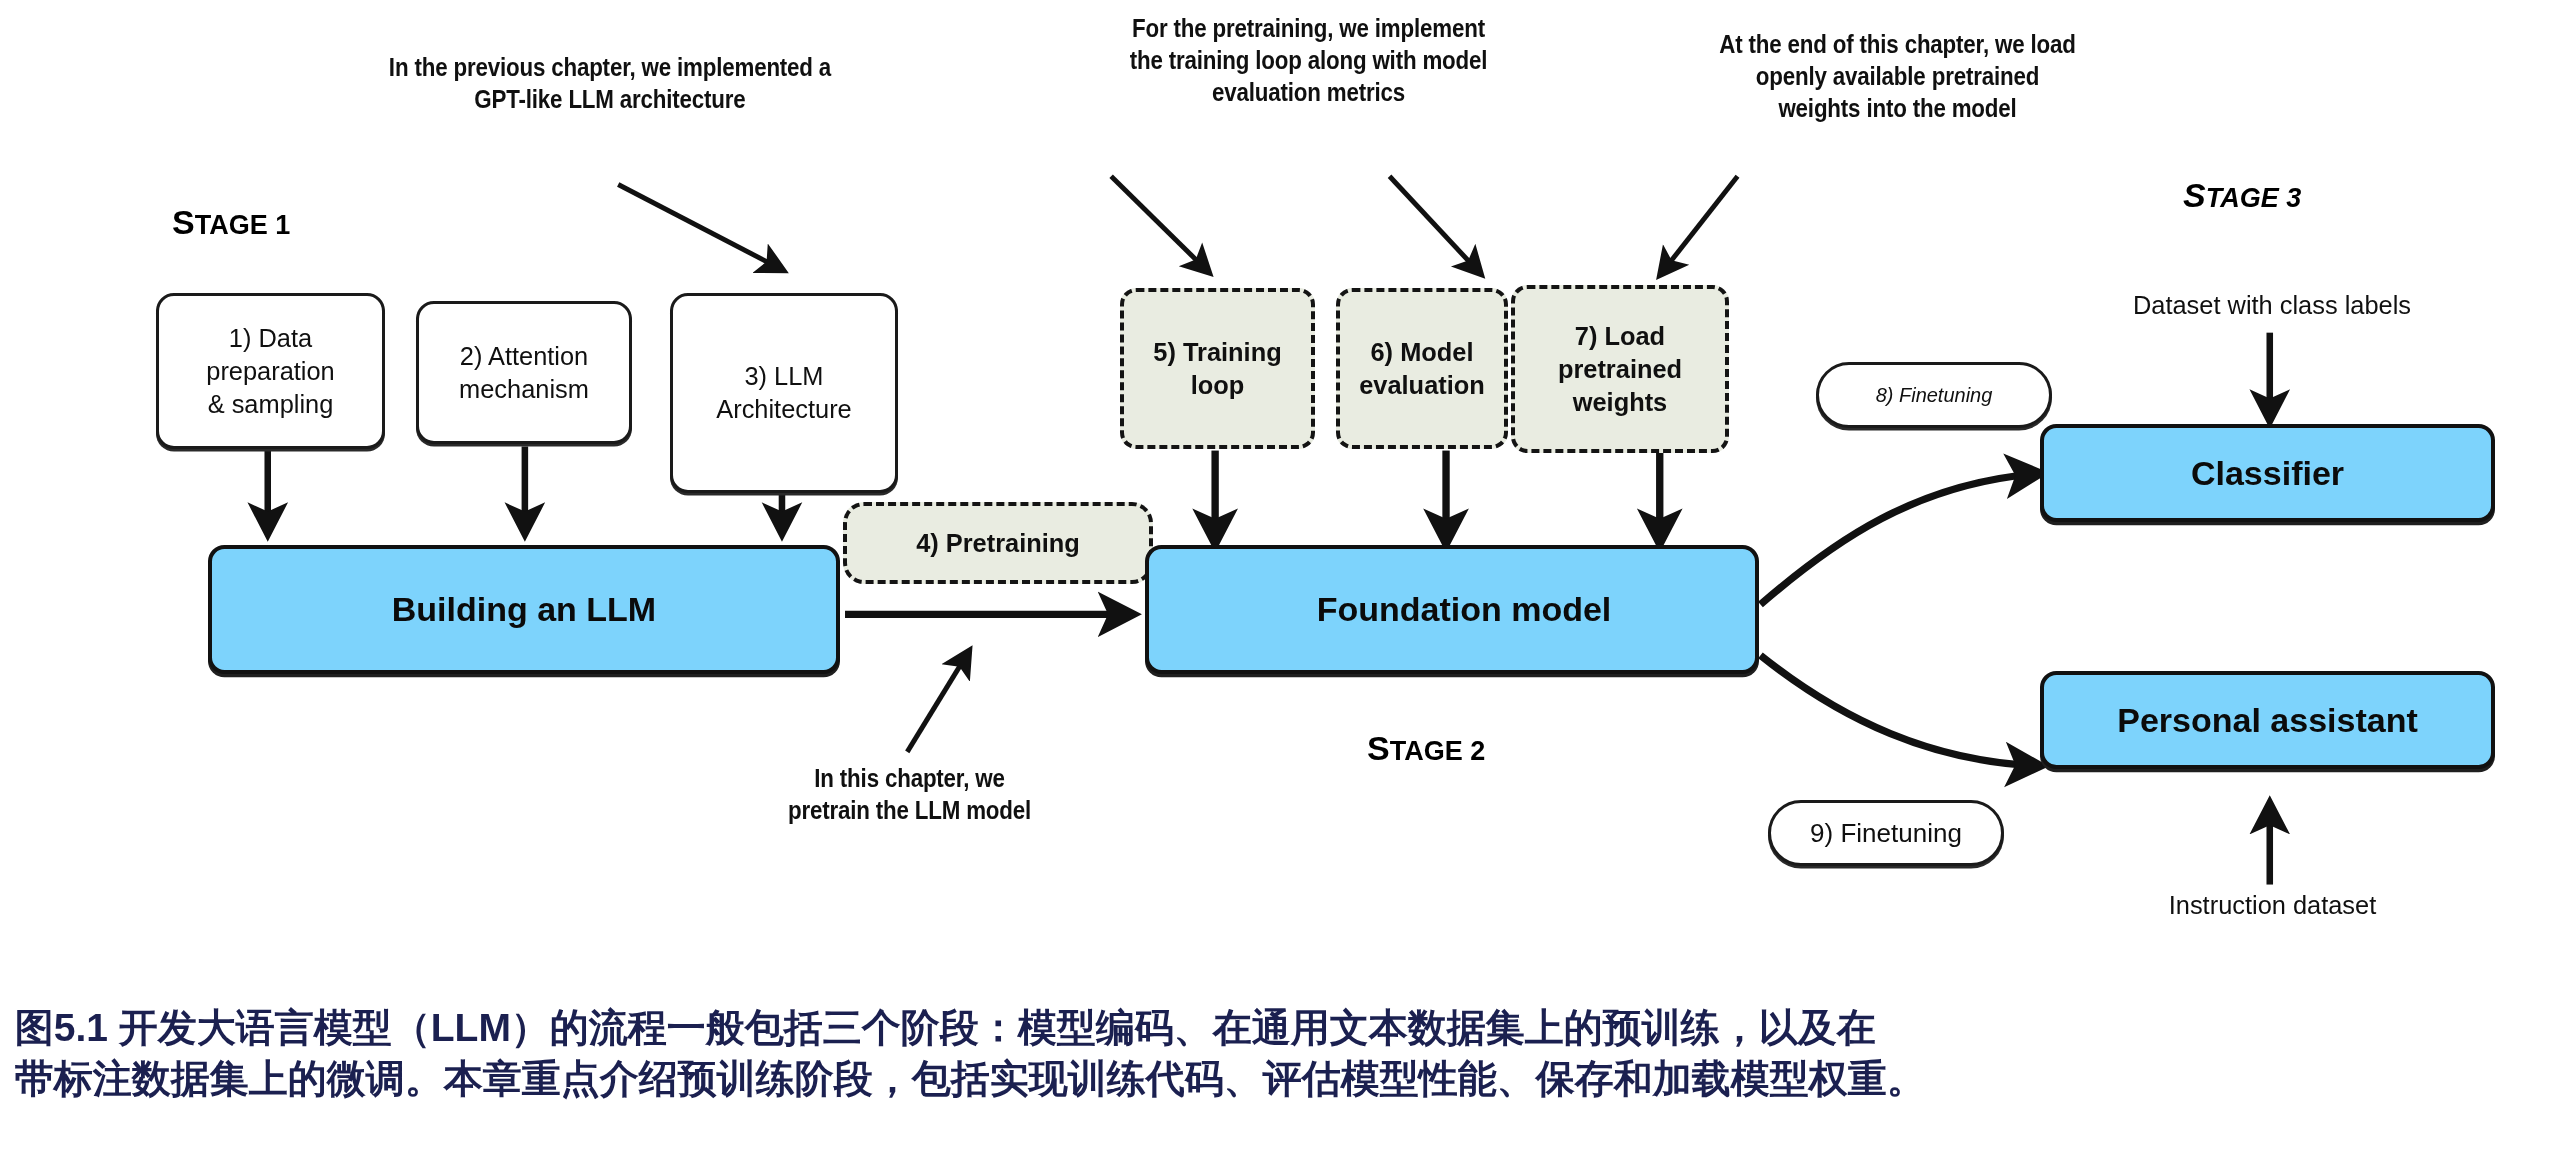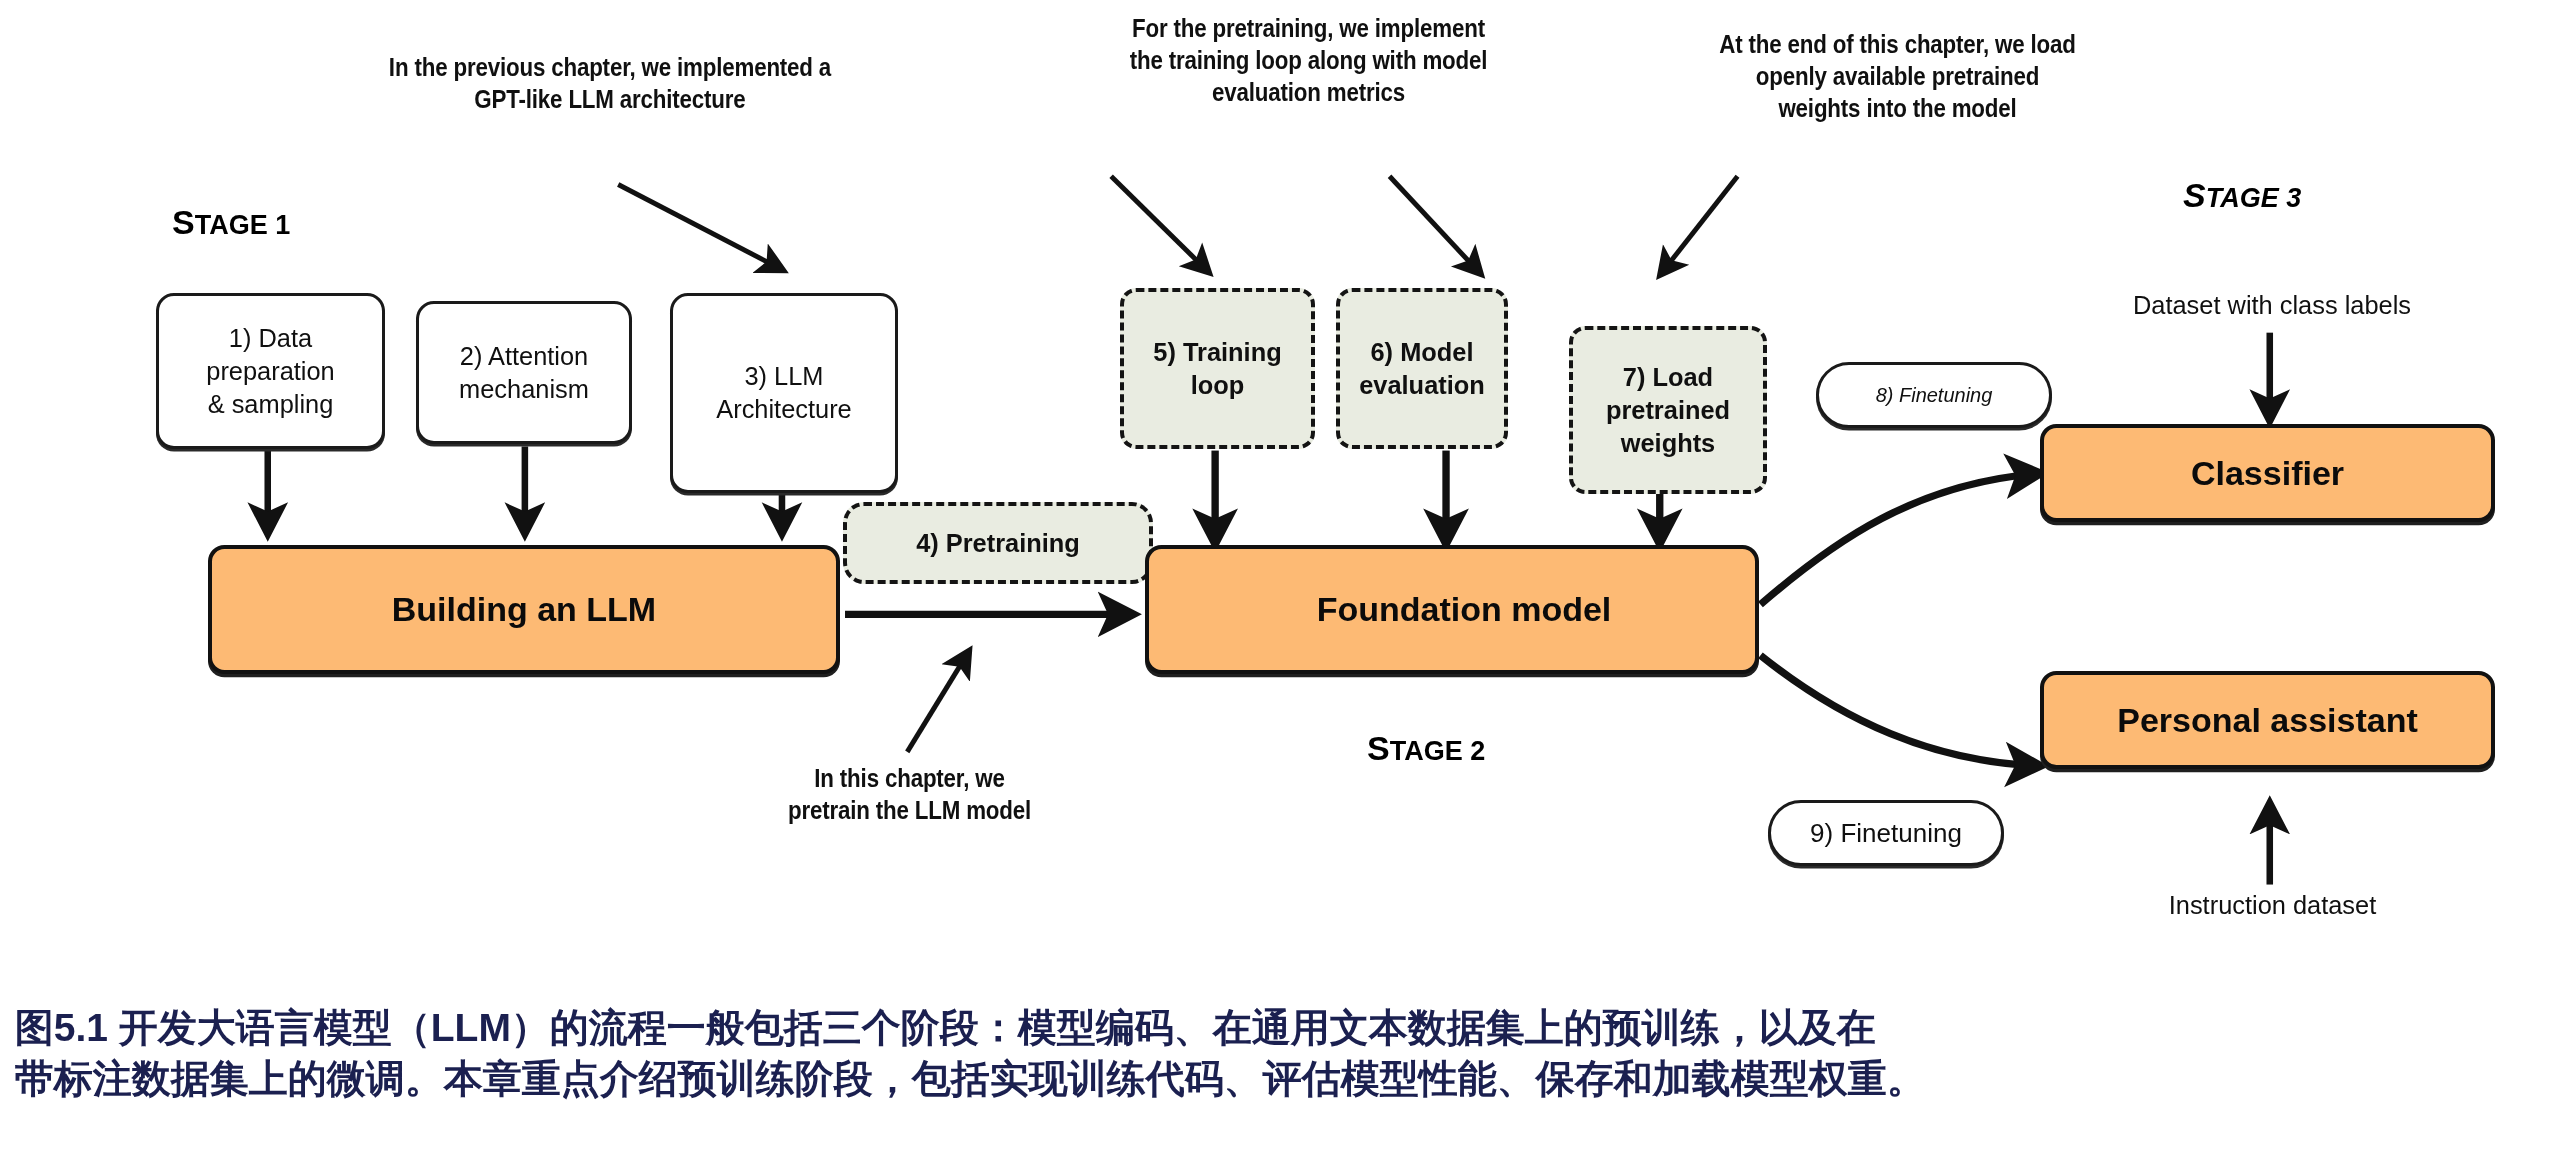--- a/index.html
+++ b/index.html
@@ -76,21 +76,21 @@
     color: #101010;
     font-size: 25.4px;
     line-height: 33px;
     font-weight: bold;
     font-family: "Liberation Sans", sans-serif;
     white-space: pre-line;
   }
 
   
   .bbox {
-    background: #fdba74;
+    background: #7dd3fc;
     border: 4.1px solid #111111;
     border-radius: 16.4px;
     display: flex;
     align-items: center;
     justify-content: center;
     text-align: center;
     color: #0b0b0b;
     font-size: 34px;
     font-weight: bold;
     font-family: "Liberation Sans", sans-serif;
@@ -206,21 +206,21 @@
 
   <div class="abs wbox" style="left:670px; top:293px; width:228px; height:200px;">3) LLM
 Architecture</div>
 
   <div class="abs gbox" style="left:1120px; top:288px; width:195px; height:161px;">5) Training
 loop</div>
 
   <div class="abs gbox" style="left:1336px; top:288px; width:172px; height:161px;">6) Model
 evaluation</div>
 
-  <div class="abs gbox" style="left:1569px; top:285px; width:198px; height:168px;margin-top:41px;">7) Load
+  <div class="abs gbox" style="left:1511px; top:285px; width:218px; height:168px;">7) Load
 pretrained
 weights</div>
 
   <div class="abs gbox" style="left:843px; top:502px; width:310px; height:82px; border-radius:21px;">4) Pretraining</div>
 
   <div class="abs bbox" style="left:208px; top:545px; width:632px; height:129px;">Building an LLM</div>
 
   <div class="abs bbox" style="left:1145px; top:545px; width:614px; height:129px;padding-left:24px;">Foundation model</div>
 
   <div class="abs bbox" style="left:2040px; top:424px; width:455px; height:98px;">Classifier</div>

